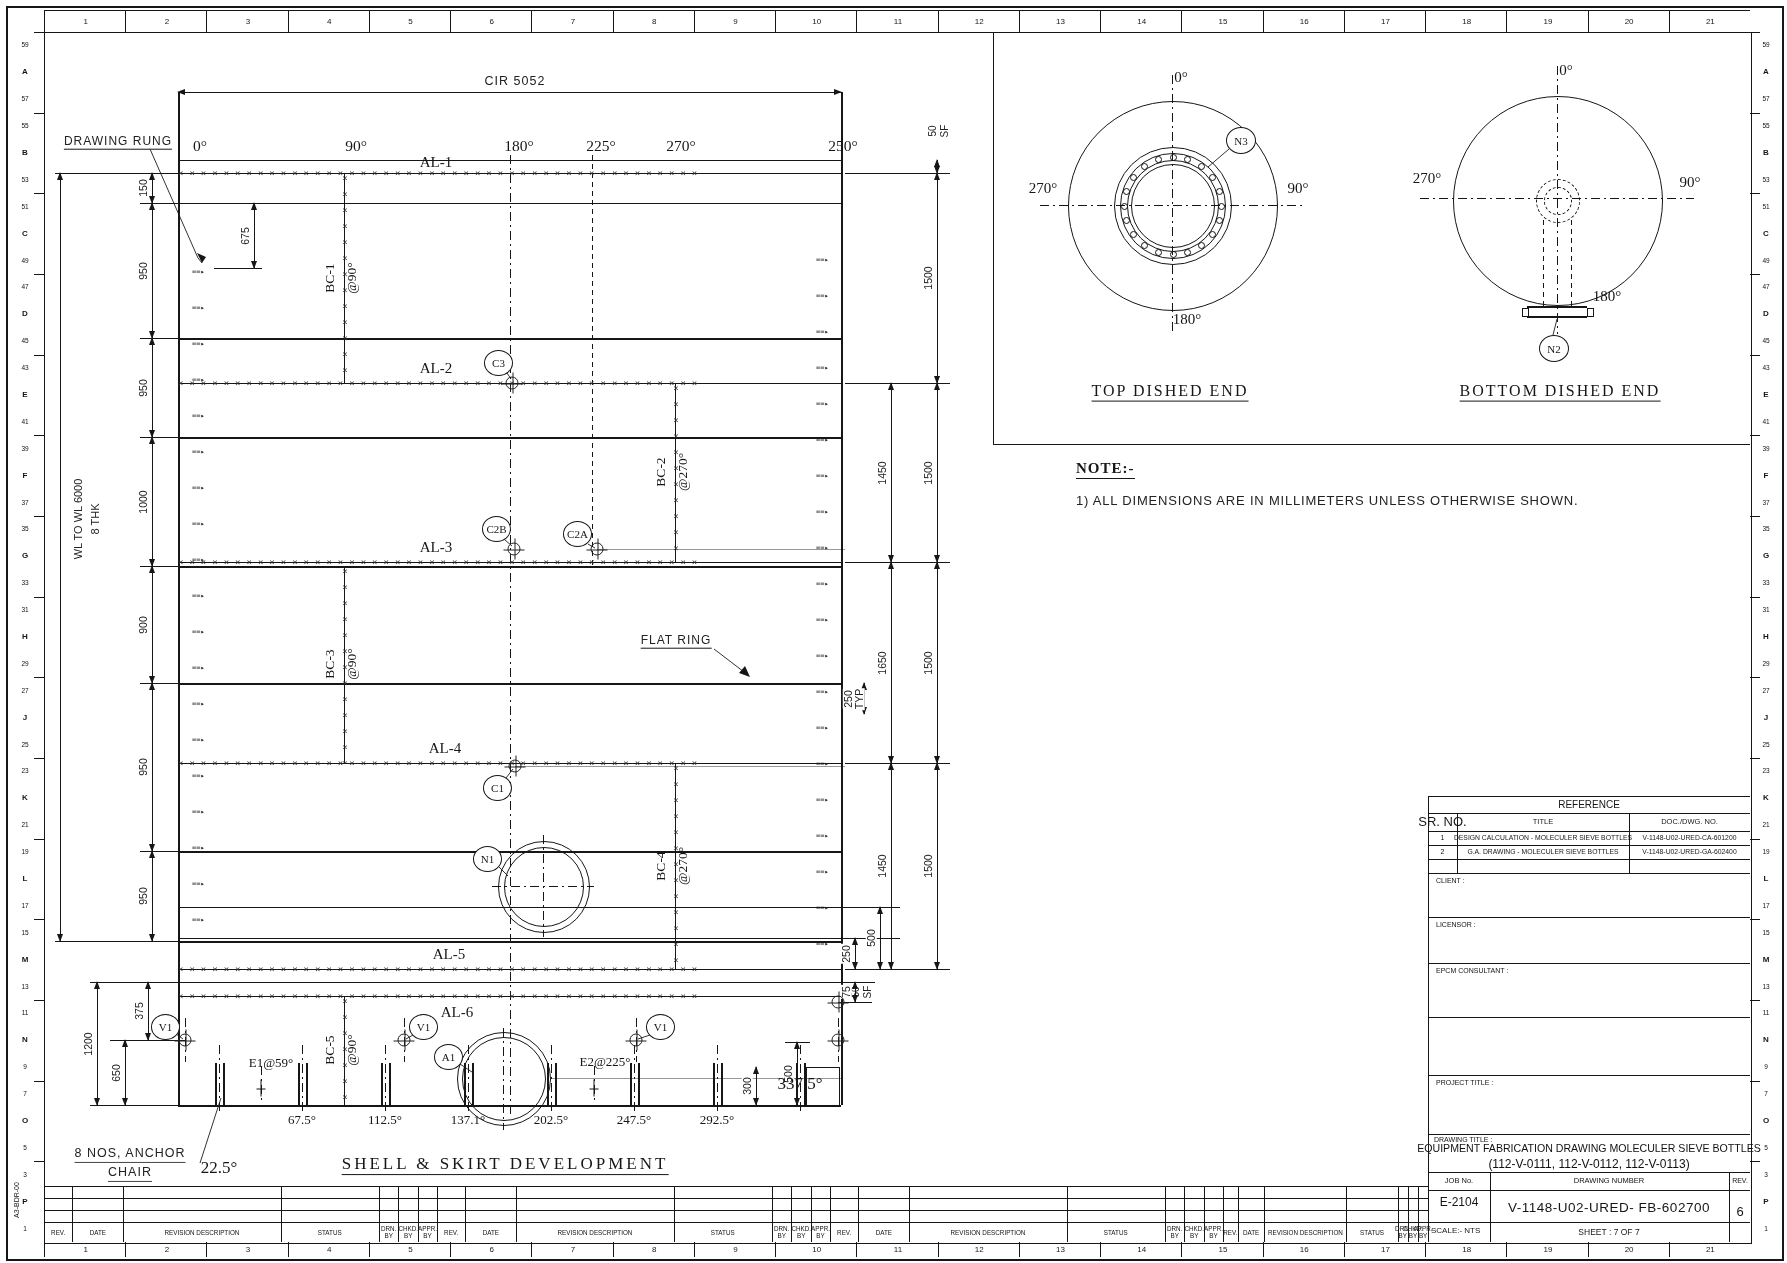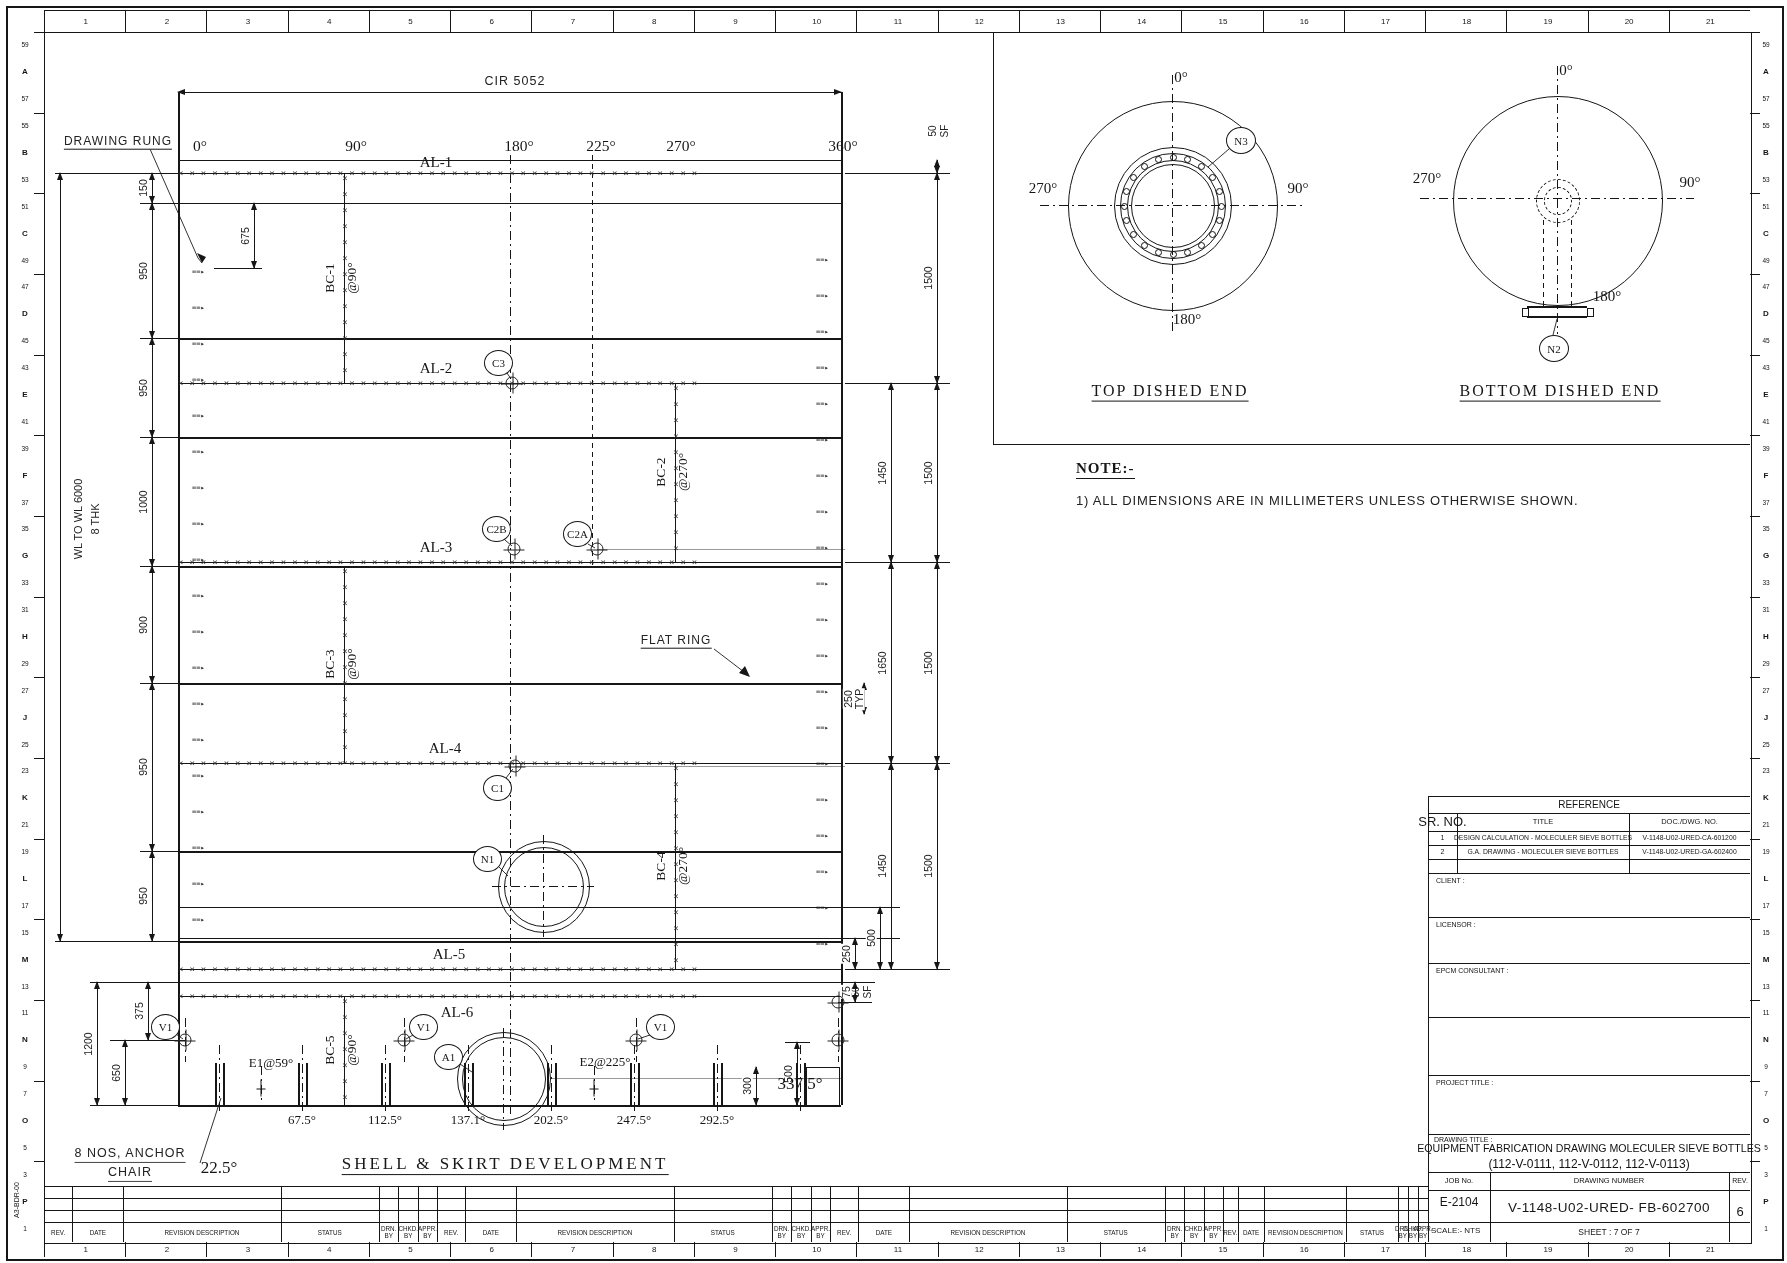--- a/index.html
+++ b/index.html
@@ -283,21 +283,21 @@
     <div class="ab dv" style="left: 756px; top: 1067px; height: 38px;"></div>
     <div class="ab r dim" style="left: 747px; top: 1086px; font-size: 10.5px;">300</div>
     <div class="ab dv" style="left: 797px; top: 1042px; height: 63px;"></div>
     <div class="ab r dim" style="left: 788px; top: 1073.5px; font-size: 10.5px;">500</div>
     <div class="ab dh" style="left: 178px; top: 92px; width: 663px;"></div>
     <div class="ab t serif" style="left: 200px; top: 146px; font-size: 15.5px;">0°</div>
     <div class="ab t serif" style="left: 356px; top: 146px; font-size: 15.5px;">90°</div>
     <div class="ab t serif" style="left: 519px; top: 146px; font-size: 15.5px;">180°</div>
     <div class="ab t serif" style="left: 601px; top: 146px; font-size: 15.5px;">225°</div>
     <div class="ab t serif" style="left: 681px; top: 146px; font-size: 15.5px;">270°</div>
-    <div class="ab t serif" style="left: 843px; top: 146px; font-size: 15.5px;">360°</div>
+    <div class="ab t serif" style="left: 843px; top: 146px; font-size: 15.5px;">250°</div>
     <div class="ab t serif" style="left: 219px; top: 1168px; font-size: 17px;">22.5°</div>
     <div class="ab t serif" style="left: 302px; top: 1120px; font-size: 13px;">67.5°</div>
     <div class="ab t serif" style="left: 385px; top: 1120px; font-size: 13px;">112.5°</div>
     <div class="ab t serif" style="left: 468px; top: 1120px; font-size: 13px;">137.1°</div>
     <div class="ab t serif" style="left: 551px; top: 1120px; font-size: 13px;">202.5°</div>
     <div class="ab t serif" style="left: 634px; top: 1120px; font-size: 13px;">247.5°</div>
     <div class="ab t serif" style="left: 717px; top: 1120px; font-size: 13px;">292.5°</div>
     <div class="ab t serif" style="left: 800px; top: 1084px; font-size: 17px;">337.5°</div>
     <div class="ab " style="left: 215px; top: 1063px; width: 1.5px; height: 42px; background: rgb(22, 22, 22);"></div>
     <div class="ab " style="left: 223px; top: 1063px; width: 1.5px; height: 42px; background: rgb(22, 22, 22);"></div>

